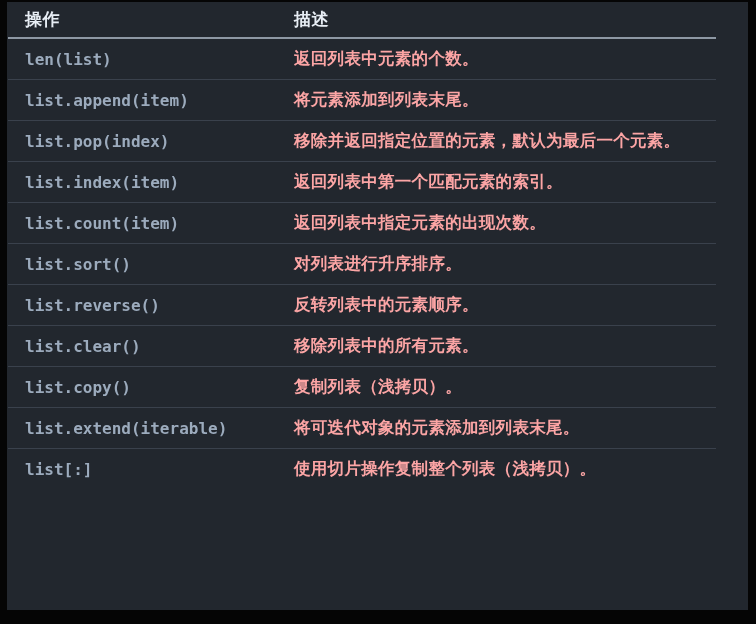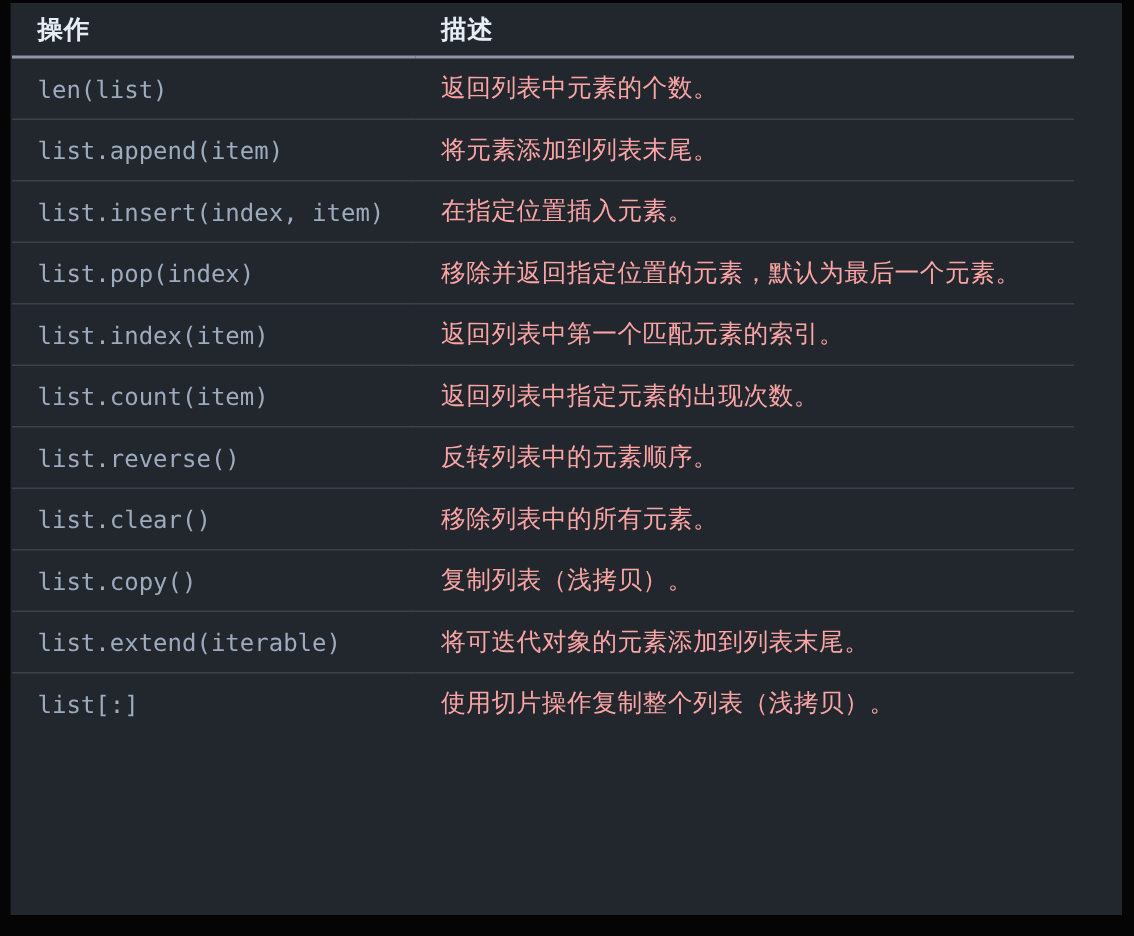--- a/index.html
+++ b/index.html
@@ -40,20 +40,21 @@
     letter-spacing: 0.5px;
   }
   .ops-table td {
     height: 40px;
     text-align: left;
     vertical-align: middle;
     padding: 0 0 0 17px;
     border-bottom: 1px solid #3a414c;
     overflow: hidden;
     white-space: nowrap;
+    font-weight: bold;
   }
   .ops-table tr:last-child td {
     border-bottom: none;
   }
   .ops-table td.op-cell {
     font-family: "DejaVu Sans Mono", "Liberation Mono", monospace;
     font-size: 16px;
     color: #9cabbd;
   }
   .ops-table td.desc-cell {
@@ -82,34 +83,34 @@
     <tbody>
       <tr>
         <td class="op-cell">len(list)</td>
         <td class="desc-cell">返回列表中元素的个数。</td>
       </tr>
       <tr>
         <td class="op-cell">list.append(item)</td>
         <td class="desc-cell">将元素添加到列表末尾。</td>
       </tr>
       <tr>
-        <td class="op-cell">list.insert(index, item)</td>
-        <td class="desc-cell">在指定位置插入元素。</td>
-      </tr>
-      <tr>
         <td class="op-cell">list.pop(index)</td>
         <td class="desc-cell">移除并返回指定位置的元素，默认为最后一个元素。</td>
       </tr>
       <tr>
         <td class="op-cell">list.index(item)</td>
         <td class="desc-cell">返回列表中第一个匹配元素的索引。</td>
       </tr>
       <tr>
         <td class="op-cell">list.count(item)</td>
         <td class="desc-cell">返回列表中指定元素的出现次数。</td>
+      </tr>
+      <tr>
+        <td class="op-cell">list.sort()</td>
+        <td class="desc-cell">对列表进行升序排序。</td>
       </tr>
       <tr>
         <td class="op-cell">list.reverse()</td>
         <td class="desc-cell">反转列表中的元素顺序。</td>
       </tr>
       <tr>
         <td class="op-cell">list.clear()</td>
         <td class="desc-cell">移除列表中的所有元素。</td>
       </tr>
       <tr>

